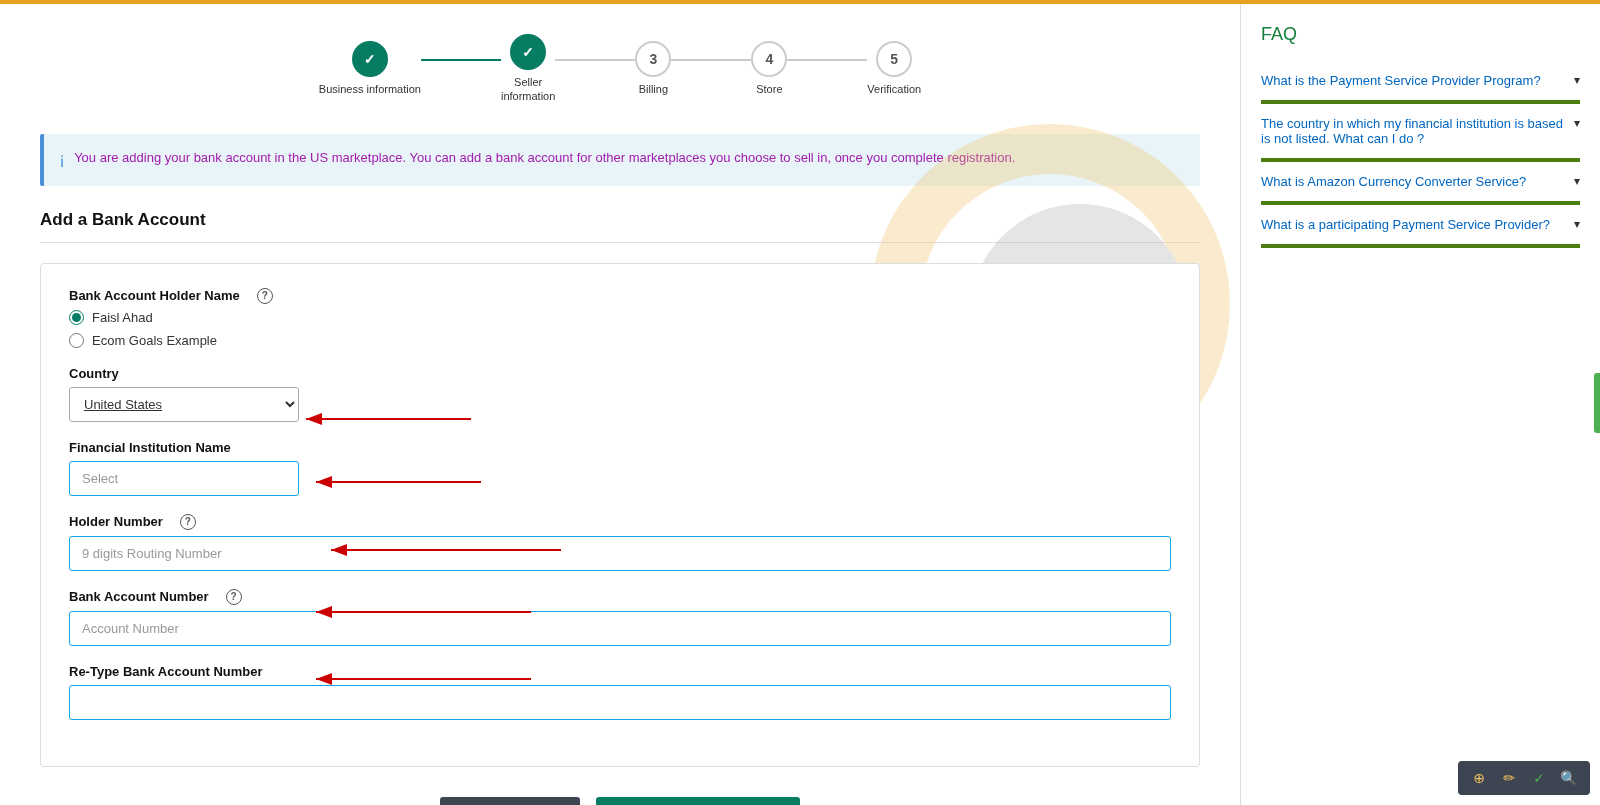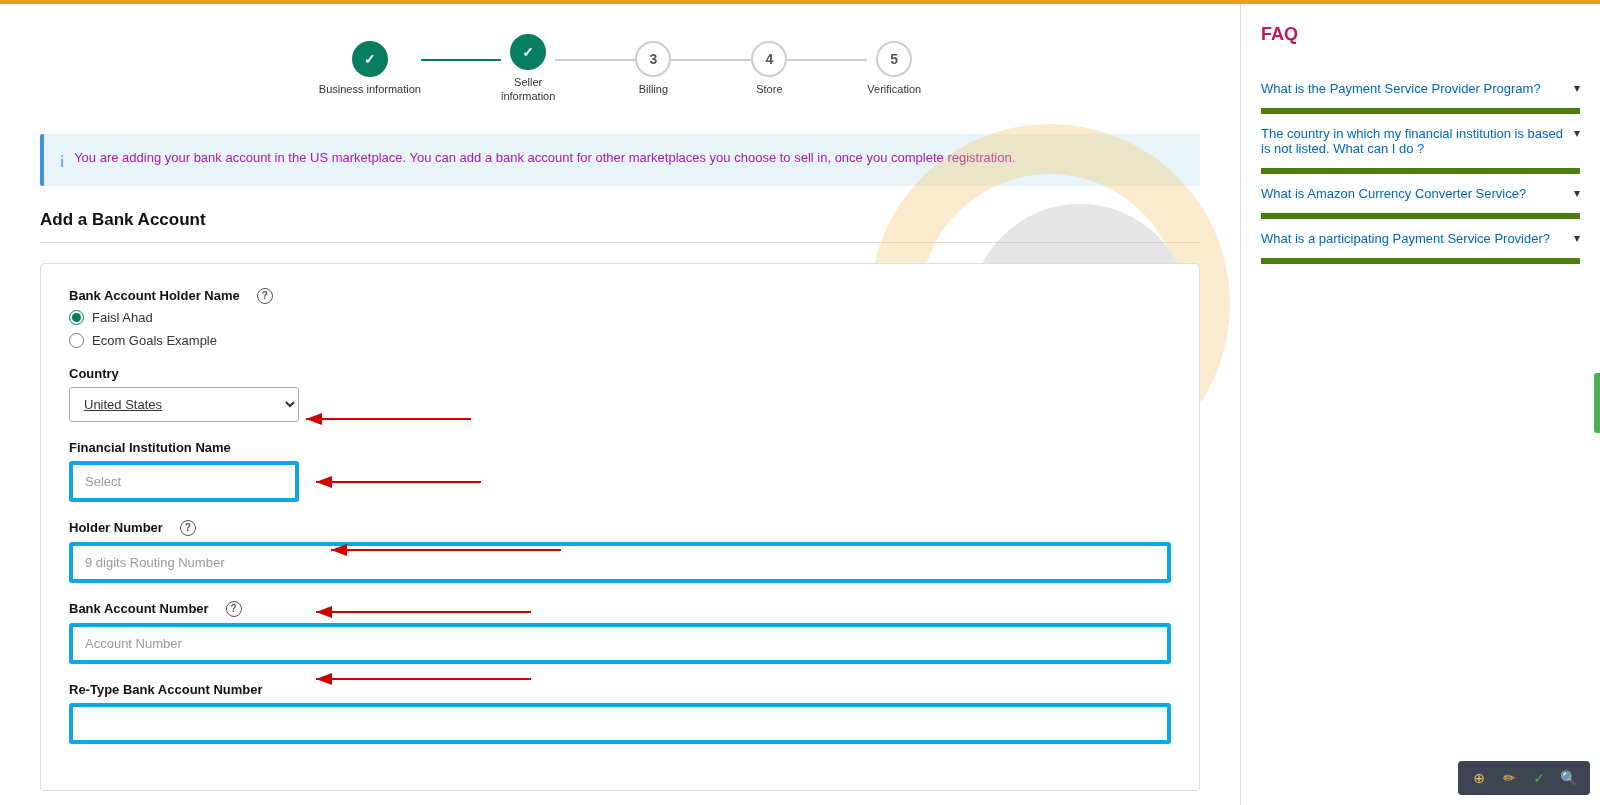--- a/index.html
+++ b/index.html
@@ -195,21 +195,21 @@
       color: #333;
       background: #fff;
       appearance: auto;
       cursor: pointer;
       text-decoration: underline;
     }
 
     .text-input {
       width: 100%;
       padding: 9px 12px;
-      border: 4px solid #0ea5e9;
+      border: 1px solid #0ea5e9;
       border-radius: 3px;
       font-size: 13px;
       color: #999;
       background: #fff;
     }
 
     .text-input::placeholder {
       color: #999;
     }
 
@@ -284,27 +284,27 @@
       padding: 12px 40px;
       font-size: 14px;
       border-radius: 3px;
       cursor: pointer;
       min-width: 200px;
     }
 
     
     .faq-title {
       font-size: 18px;
-      font-weight: bold;
-      color: #be185d;
-      margin-bottom: 24px;
+      font-weight: normal;
+      color: #15803d;
+      margin-bottom: 16px;
     }
 
     .faq-item {
-      border-bottom: 6px solid #4d7c0f;
+      border-bottom: 4px solid #4d7c0f;
       padding: 12px 0;
     }
 
     .faq-question {
       display: flex;
       justify-content: space-between;
       align-items: flex-start;
       font-size: 13px;
       color: #0066c0;
       cursor: pointer;

